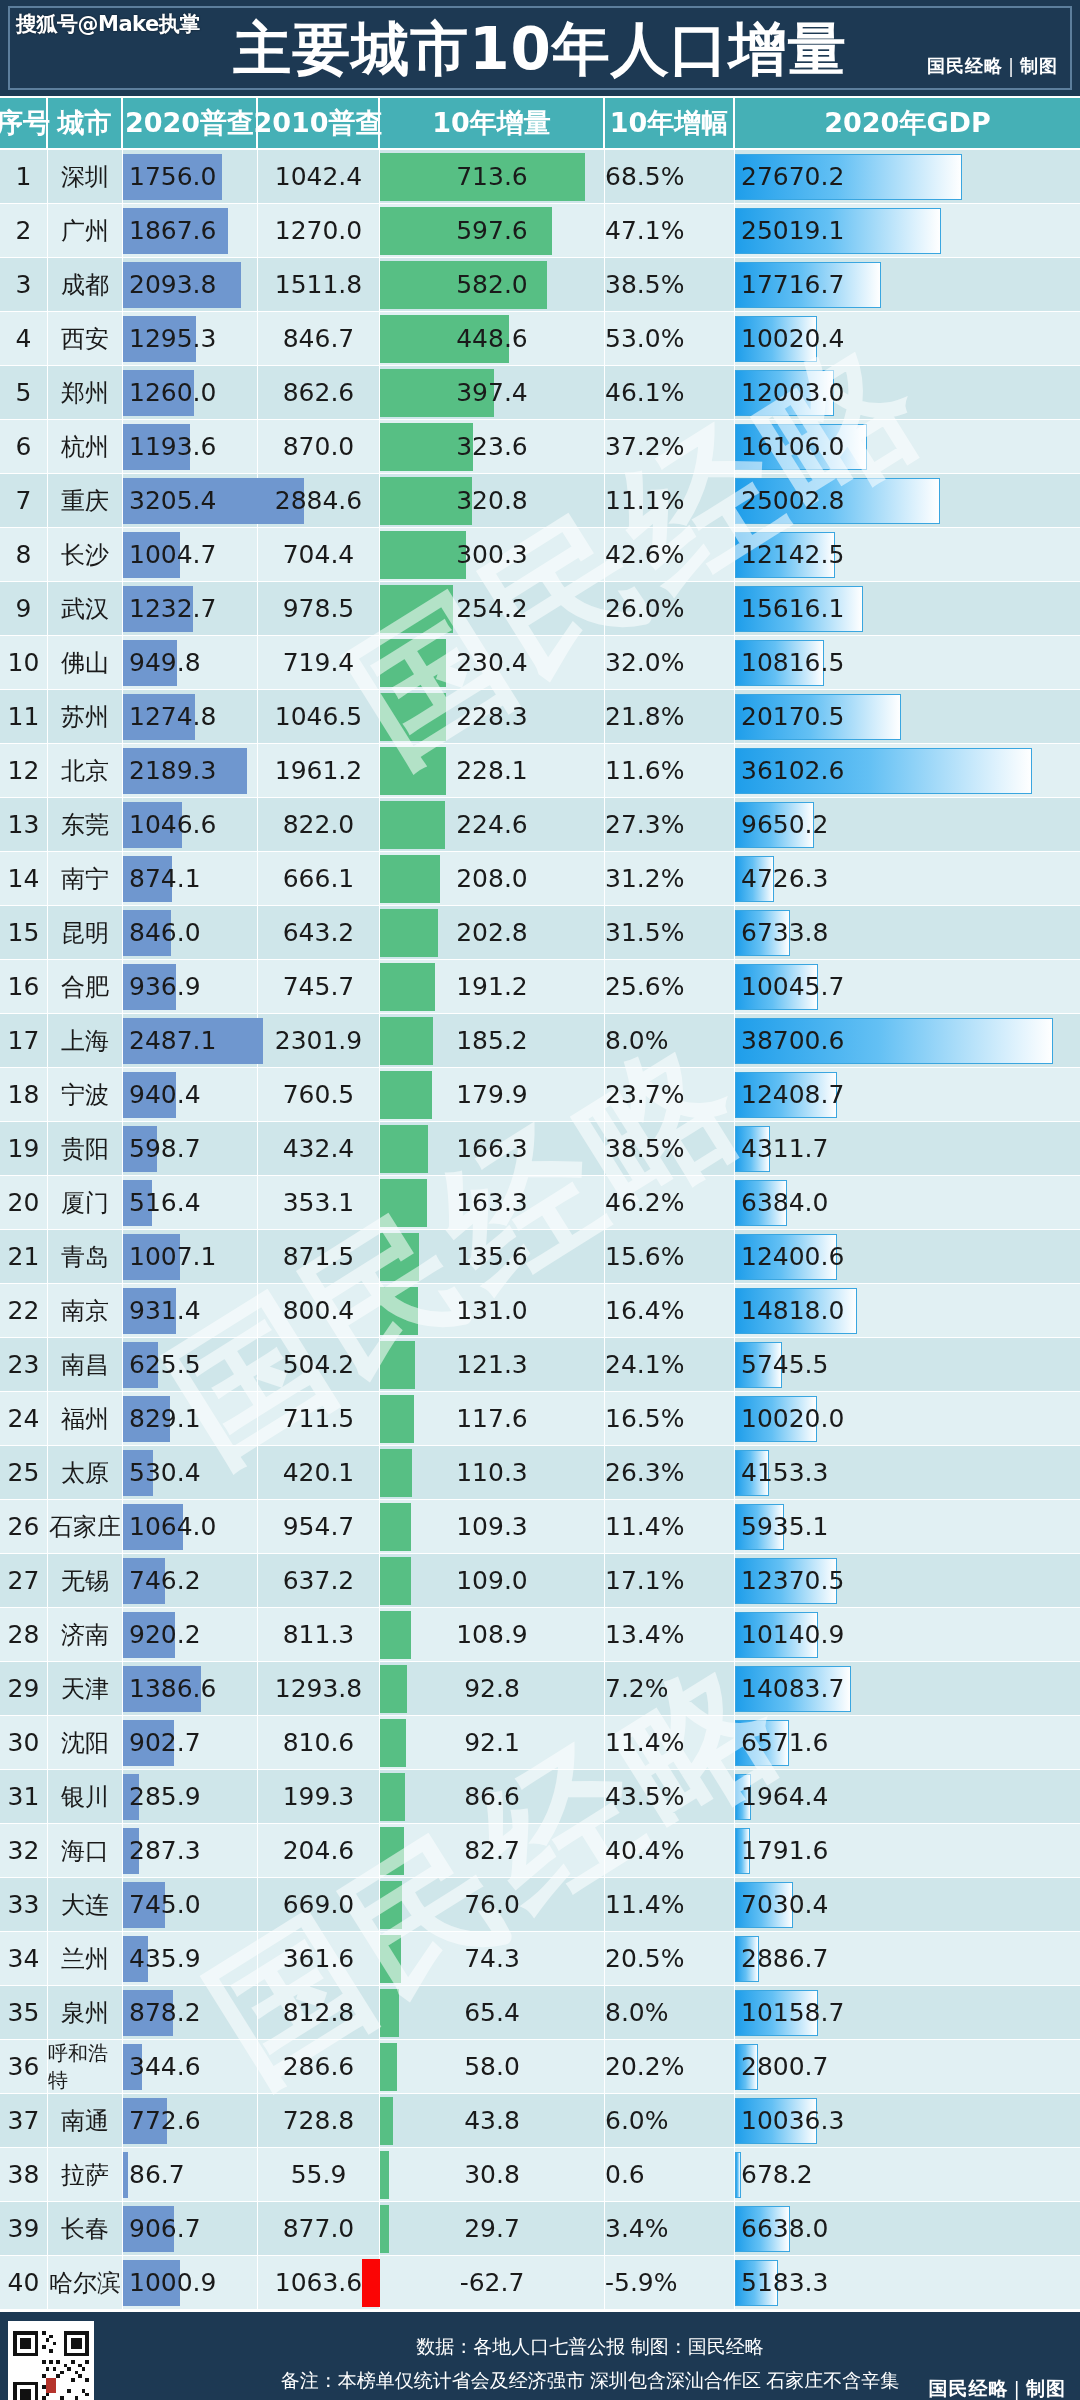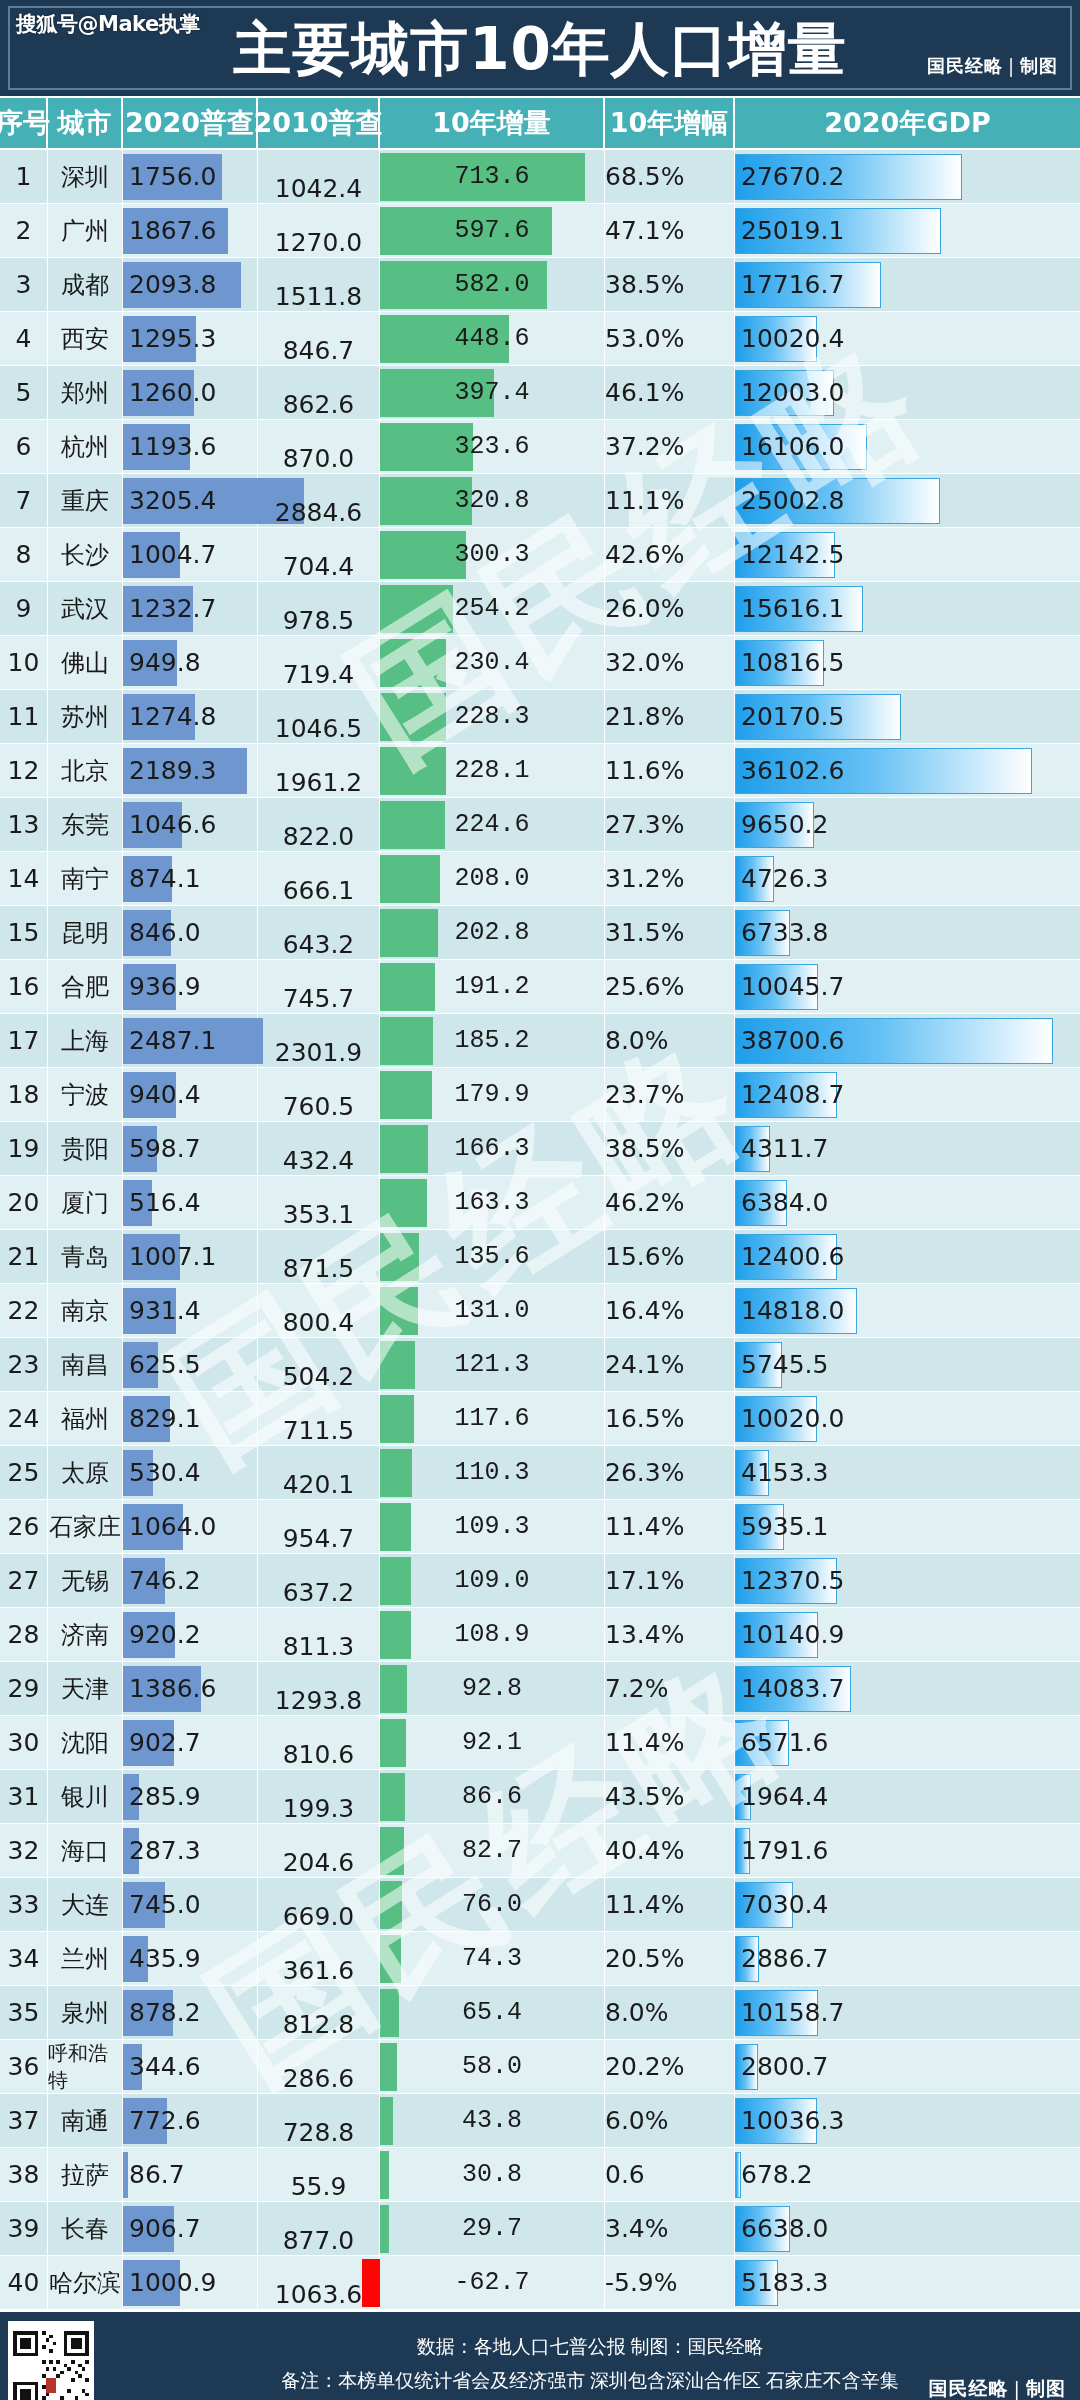--- a/index.html
+++ b/index.html
@@ -80,32 +80,32 @@
     font-family:"DejaVu Sans",sans-serif;
     border-right:1px solid #ffffff;
     overflow:visible;
   }
   .cell:last-child{ border-right:none; }
   .cell .v{ position:relative; z-index:3; }
 
   .cell.rank{ justify-content:center; }
   .cell.city{ justify-content:center; font-size:24px; }
   .cell.city.narrow{ font-size:20px; }
-  .cell.p10{ justify-content:center;align-items:flex-end; }
+  .cell.p10{ justify-content:center; }
   .cell.pct{ justify-content:flex-start; }
 
   
   .cell.p20{ padding-left:0; }
   .cell.p20 .bar{
     position:absolute; left:0; top:4px; height:46px;
     background:#6f97cf; z-index:1;
   }
   .cell.p20 .v{ padding-left:6px; }
 
-  .cell.delta{ justify-content:flex-start;font-family:Liberation Mono, monospace; }
+  .cell.delta{ justify-content:flex-start; }
   .cell.delta .bar{
     position:absolute; left:0; top:3px; height:48px;
     background:#57bf84; z-index:1;
   }
   .cell.delta .bar.neg{ background:#fb0505; }
   .cell.delta .v{
     position:absolute; z-index:3; width:100%;
     text-align:center; left:0;
   }
 
@@ -135,21 +135,21 @@
     border-top:2px solid #ffffff;
   }
   .qr{
     position:absolute; left:8px; top:9px; width:86px; height:96px;
     background:#ffffff; padding:5px;
   }
   .qr svg{ display:block; }
   .foot-lines{
     position:absolute; left:110px; right:10px; top:18px;
     text-align:center; color:#ffffff;
-    font-family:Liberation Serif, serif;
+    font-family:Liberation Sans, sans-serif;
   }
   .foot-line1{ font-size:19px; line-height:34px; }
   .foot-line2{ font-size:19px; line-height:34px; position:relative; }
   .brand-bottom{
     position:absolute; right:14px; bottom:22px;
     color:#ffffff; font-size:19px; font-weight:bold;
     font-family:"DejaVu Serif",serif; letter-spacing:1px;
   }
   .brand-bottom .bar{ padding:0 5px; font-weight:normal; }
 </style>

